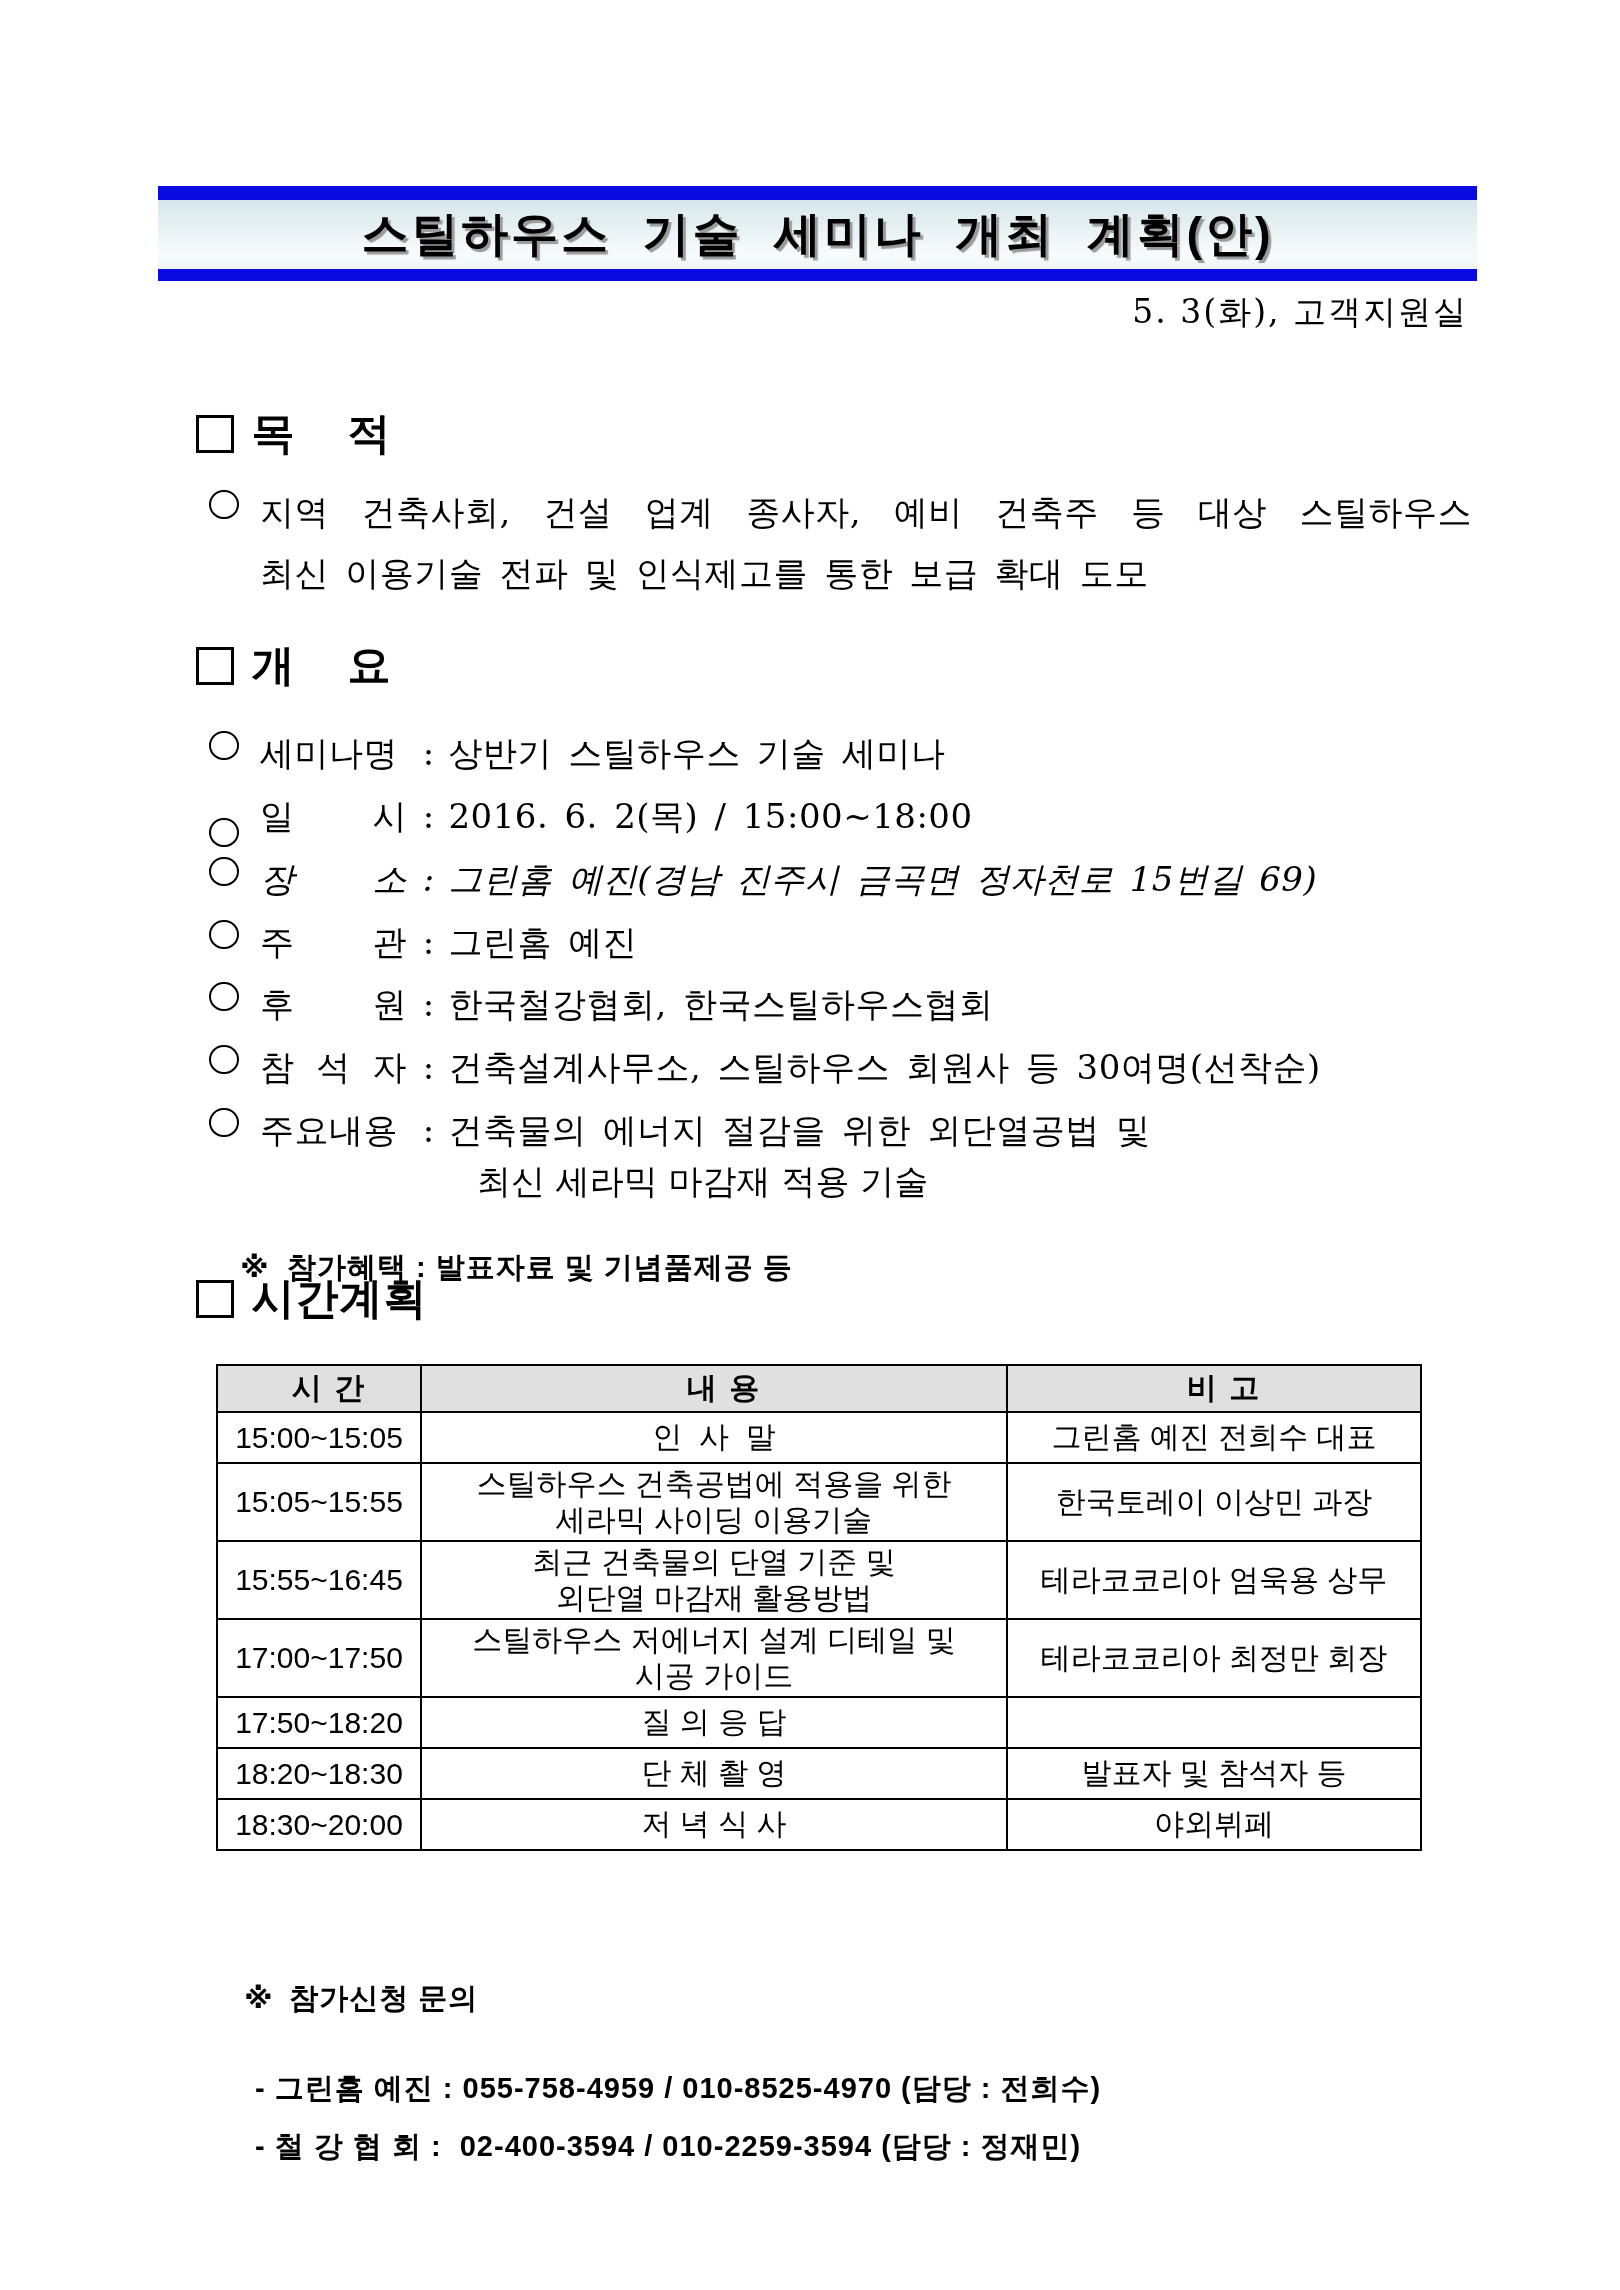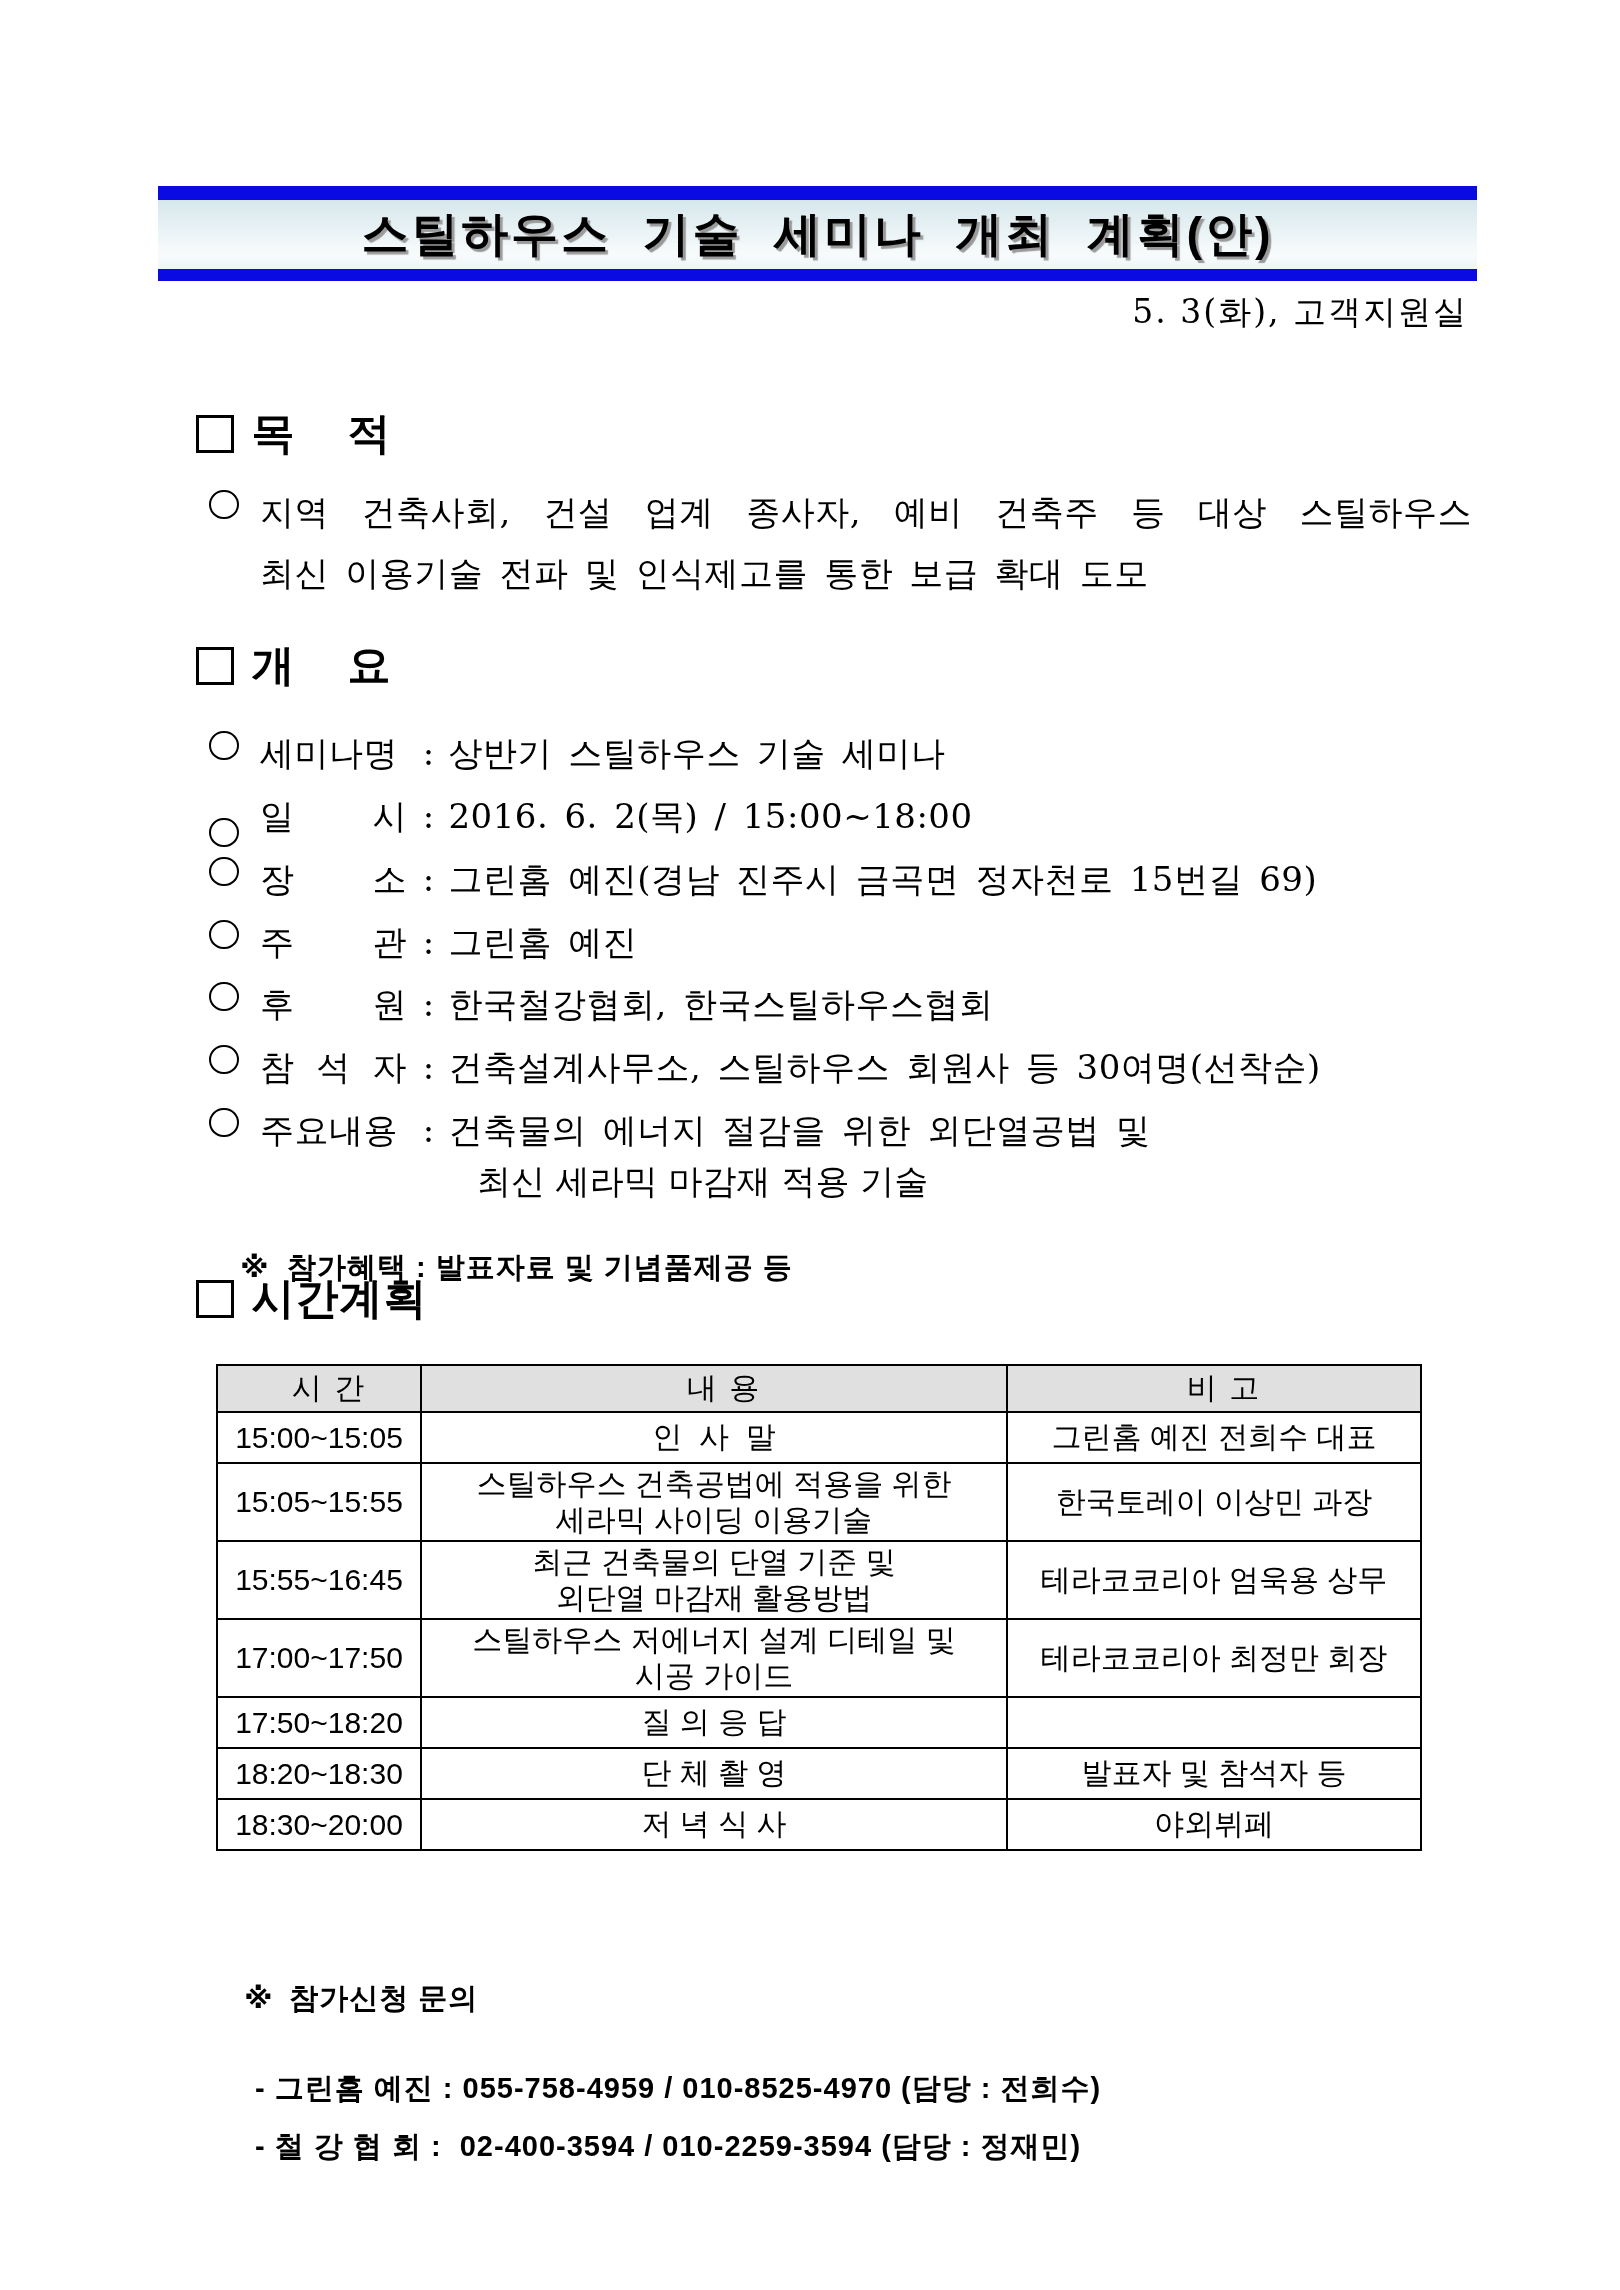--- a/index.html
+++ b/index.html
@@ -66,21 +66,21 @@
   
   .gothic{font-family:"Liberation Sans","DejaVu Sans",sans-serif;font-weight:bold;}
   .benefit{position:absolute;left:222px;top:1215px;font-size:29px;letter-spacing:1px;white-space:pre;}
   .benefit .marker{margin-right:17.6px;}
 
   
   .sched{position:absolute;left:216px;top:1364px;width:1204px;border-collapse:collapse;
     font-family:"Liberation Sans","DejaVu Sans",sans-serif;font-size:30px;table-layout:fixed;}
   .sched th,.sched td{border:2px solid #000;text-align:center;vertical-align:middle;padding:0;white-space:pre-wrap;}
   .sched{border:2.9px solid #000;}
-  .sched th{background:var(--table-header-bg);font-weight:normal;height:45px;letter-spacing:2px;padding-left:20px;}
+  .sched th{background:var(--table-header-bg);font-weight:bold;height:45px;letter-spacing:2px;padding-left:20px;}
   .sched tr.single td{height:49px;}
   .sched tr.double td{height:76px;}
   .sched .c-line{line-height:36px;}
   .col-time{width:204px;}
   .col-content{width:586px;}
   .col-note{width:414px;}
 
   
   .contact{position:absolute;left:208px;top:1946px;font-size:29px;letter-spacing:1px;}
   .contact .head{white-space:pre;}
@@ -118,21 +118,21 @@
 </div>
 
 <div class="bullet-row" style="top:723px;">
   <span class="circ"></span>
   <div class="body-text"><span class="ov-label">세미나명</span><span class="ov-sep">:</span><span class="ov-value">상반기 스틸하우스 기술 세미나</span></div>
 </div>
 <div class="bullet-row" style="top:786px;align-items:flex-end;">
   <span class="circ"></span>
   <div class="body-text"><span class="ov-label">일 시</span><span class="ov-sep">:</span><span class="ov-value">2016. 6. 2(목) / 15:00~18:00</span></div>
 </div>
-<div class="bullet-row" style="top:849px;">
+<div class="bullet-row" style="top:849px;font-style:italic;">
   <span class="circ"></span>
   <div class="body-text"><span class="ov-label">장 소</span><span class="ov-sep">:</span><span class="ov-value">그린홈 예진(경남 진주시 금곡면 정자천로 15번길 69)</span></div>
 </div>
 <div class="bullet-row" style="top:912px;">
   <span class="circ"></span>
   <div class="body-text"><span class="ov-label">주 관</span><span class="ov-sep">:</span><span class="ov-value">그린홈 예진</span></div>
 </div>
 <div class="bullet-row" style="top:974px;">
   <span class="circ"></span>
   <div class="body-text"><span class="ov-label">후 원</span><span class="ov-sep">:</span><span class="ov-value">한국철강협회, 한국스틸하우스협회</span></div>

